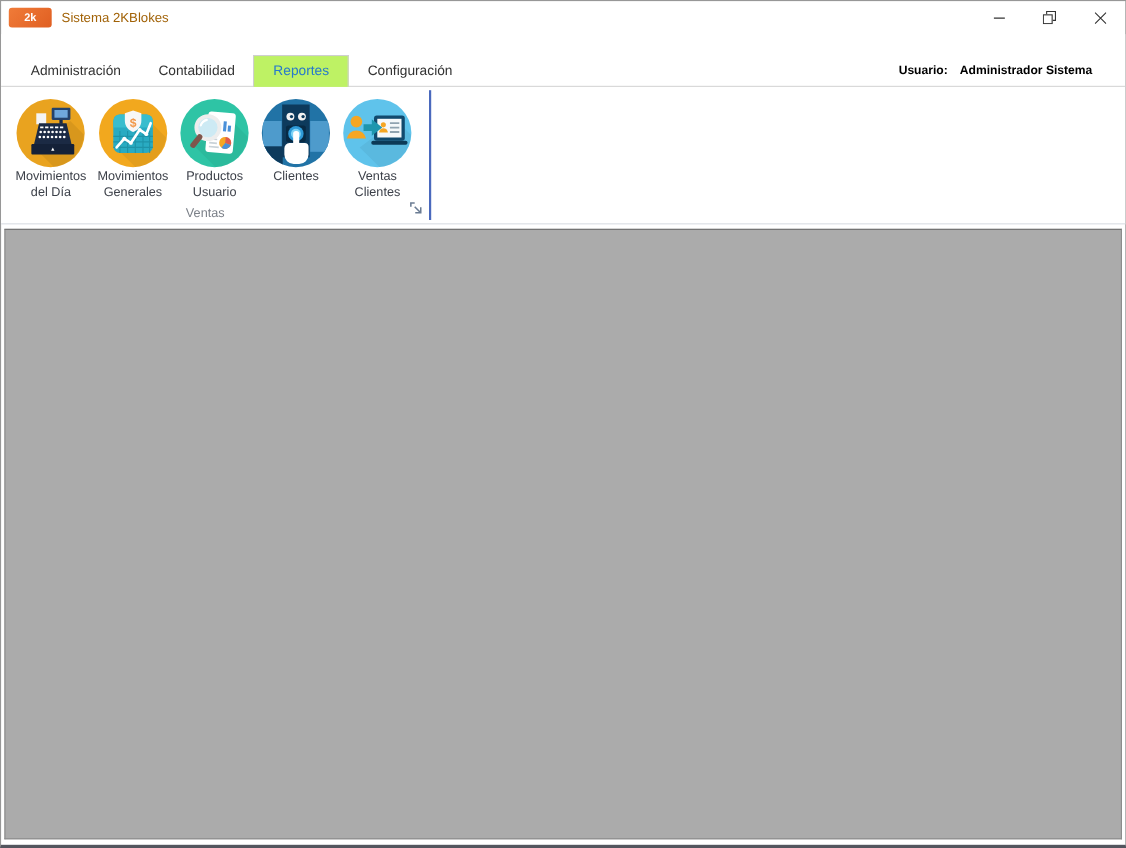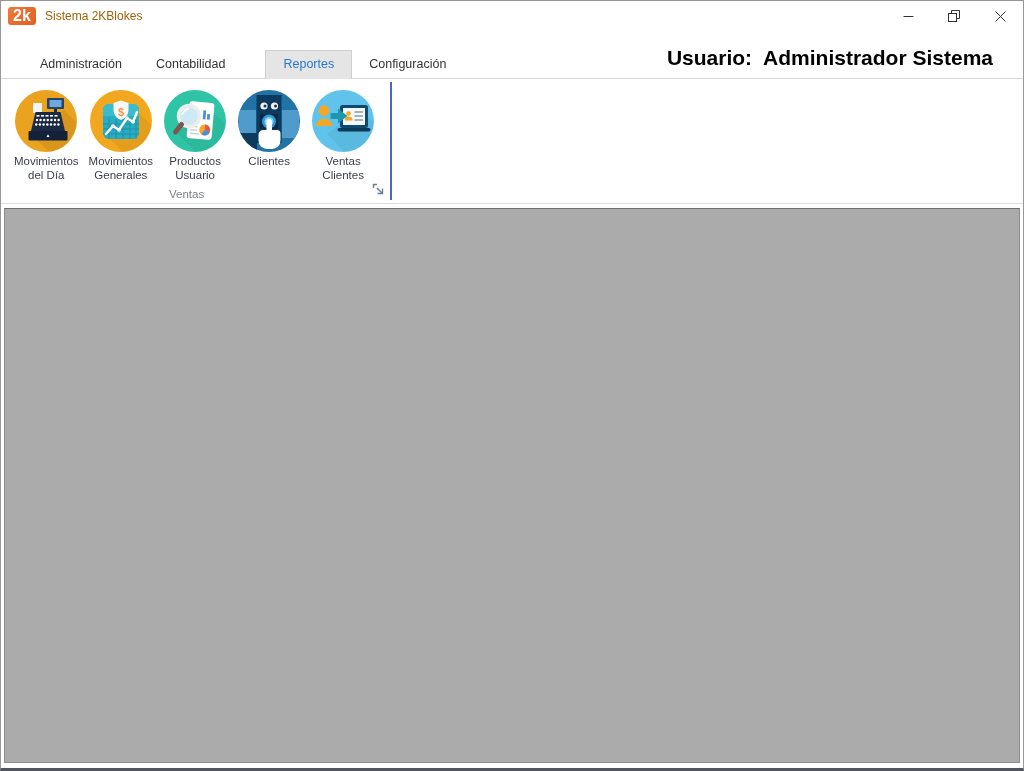--- a/index.html
+++ b/index.html
@@ -11,46 +11,46 @@
     width: 1024px; height: 771px;
     background: #ffffff;
     border: 1px solid #979797;
     border-bottom: 3px solid #53555e;
     display: flex; flex-direction: column;
   }
 
   
   .titlebar { height: 30px; display: flex; align-items: center; padding-left: 7px; flex: none; }
   .app-icon {
-    width: 28px; height: 18px; border-radius: 3px;
+    width: 39px; height: 18px; border-radius: 3px;
     background: linear-gradient(135deg,#f07b38,#e05f22);
-    color: #fff; font-size: 16px; font-weight: bold;
+    color: #fff; font-size: 10px; font-weight: bold;
     display: flex; align-items: center; justify-content: center;
   }
   .window-title { margin-left: 9px; font-size: 12px; color: #a16207; }
   .win-controls { margin-left: auto; display: flex; height: 100%; }
   .ctrl-btn { width: 46px; height: 100%; display: flex; align-items: center; justify-content: center; cursor: default; }
   .ctrl-btn svg { display: block; }
 
   
   .tabrow {
     position: relative; height: 48px; flex: none;
-    display: flex; align-items: flex-end; padding-left: 22px;
+    display: flex; align-items: flex-end; padding-left: 10px;
     border-bottom: 1px solid #d5d5d5; background: #fff;
   }
   .tab {
     padding: 6px 17px 7px; font-size: 12.5px; color: #333;
     position: relative; cursor: pointer; white-space: nowrap;
   }
   .tab.active {
-    color: #2779cb; background: #e5e5e5;
+    color: #2779cb; background: #bef264;
     border: 1px solid #cfcfcf; border-bottom: none;
-    margin-bottom: -1px; padding-bottom: 8px; margin-left: 23px;
-  }
-  .user-info { position: absolute; right: 30px; bottom: 8px; font-size: 21px; font-weight: bold; color: #000; white-space: nowrap; }
+    margin-bottom: -1px; padding-bottom: 8px;
+  }
+  .user-info { position: absolute; right: 30px; bottom: 8px; font-size: 11px; font-weight: bold; color: #000; white-space: nowrap; }
   .user-info .u-value { margin-left: 11px; }
 
   
   .ribbon { height: 125px; flex: none; background: #fff; border-bottom: 1px solid #d9dde3; display: flex; }
   .ribbon-group {
     position: relative; display: flex; align-items: flex-start;
     padding: 7px 10px 20px 8px; margin: 3px 0;
     border-right: 2px solid #4a69bd;
   }
   .ribbon-item {

